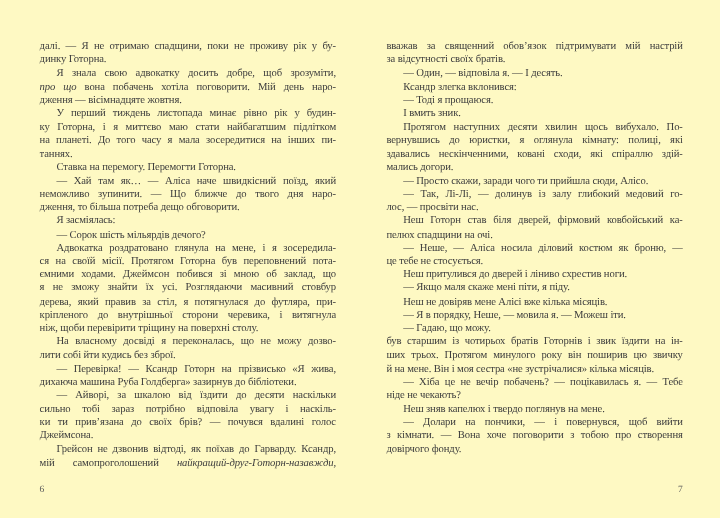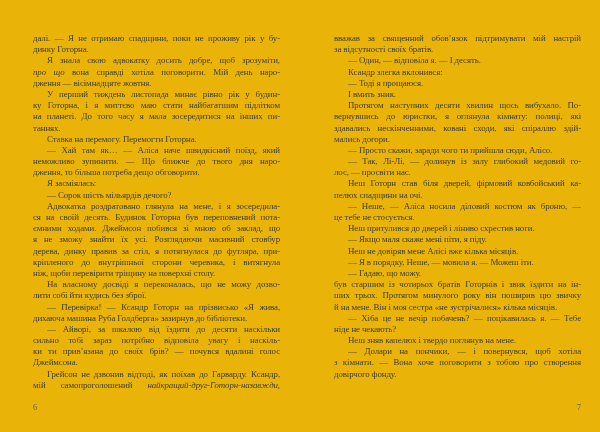--- a/index.html
+++ b/index.html
@@ -4,33 +4,33 @@
 <style>
   html, body {
     margin: 0;
     padding: 0;
     background: #ffffff;
   }
   .spread {
     position: relative;
     width: 600px;
     height: 432px;
-    background: #eab308;
+    background: #fef9c3;
     overflow: hidden;
     font-family: "Liberation Serif", "DejaVu Serif", serif;
     color: #3d3d3d;
   }
   .page {
     position: absolute;
     top: 33px;
     width: 247px;
     height: 399px;
   }
   .page-left  { left: 33px; }
-  .page-right { left: 334px; }
+  .page-right { left: 322px; }
   .text-block {
     width: 100%;
   }
   .line {
     font-size: 8.9px;
     line-height: 11.2px;
     height: 11.2px;
     overflow: hidden;
     letter-spacing: -0.1px;
     text-align: justify;
@@ -57,37 +57,37 @@
 </style>
 </head>
 <body>
 
 <div class="spread">
   <div class="page page-left">
     <div class="text-block">
         <div class="line"><span>далі. — Я не отримаю спадщини, поки не проживу рік у бу-</span></div>
         <div class="line end"><span>динку Готорна.</span></div>
         <div class="line indent"><span>Я знала свою адвокатку досить добре, щоб зрозуміти,</span></div>
-        <div class="line"><span class="italic">про що</span><span> вона справді хотіла поговорити. Мій день наро-</span></div>
+        <div class="line"><span class="italic">про що</span><span> вона побачень хотіла поговорити. Мій день наро-</span></div>
         <div class="line end"><span>дження — вісімнадцяте жовтня.</span></div>
         <div class="line indent"><span>У перший тиждень листопада минає рівно рік у будин-</span></div>
         <div class="line"><span>ку Готорна, і я миттєво маю стати найбагатшим підлітком</span></div>
         <div class="line"><span>на планеті. До того часу я мала зосередитися на інших пи-</span></div>
         <div class="line end"><span>таннях.</span></div>
         <div class="line indent end"><span>Ставка на перемогу. Перемогти Готорна.</span></div>
         <div class="line indent"><span>— Хай там як… — Аліса наче швидкісний поїзд, який</span></div>
         <div class="line"><span>неможливо зупинити. — Що ближче до твого дня наро-</span></div>
         <div class="line end"><span>дження, то більша потреба дещо обговорити.</span></div>
         <div class="line indent end"><span>Я засміялась:</span></div>
         <div class="line indent end"><span>— Сорок шість мільярдів дечого?</span></div>
         <div class="line indent"><span>Адвокатка роздратовано глянула на мене, і я зосередила-</span></div>
-        <div class="line"><span>ся на своїй десять. Будинок Готорна був переповнений пота-</span></div>
+        <div class="line"><span>ся на своїй місії. Протягом Готорна був переповнений пота-</span></div>
         <div class="line"><span>ємними ходами. Джеймсон побився зі мною об заклад, що</span></div>
         <div class="line"><span>я не зможу знайти їх усі. Розглядаючи масивний стовбур</span></div>
-        <div class="line"><span>дерева, динку правив за стіл, я потягнулася до футляра, при-</span></div>
+        <div class="line"><span>дерева, який правив за стіл, я потягнулася до футляра, при-</span></div>
         <div class="line"><span>кріпленого до внутрішньої сторони черевика, і витягнула</span></div>
         <div class="line end"><span>ніж, щоби перевірити тріщину на поверхні столу.</span></div>
         <div class="line indent"><span>На власному досвіді я переконалась, що не можу дозво-</span></div>
         <div class="line end"><span>лити собі йти кудись без зброї.</span></div>
         <div class="line indent"><span>— Перевірка! — Ксандр Готорн на прізвисько «Я жива,</span></div>
         <div class="line end"><span>дихаюча машина Руба Голдберга» зазирнув до бібліотеки.</span></div>
         <div class="line indent"><span>— Айворі, за шкалою від їздити до десяти наскільки</span></div>
         <div class="line"><span>сильно тобі зараз потрібно відповіла увагу і наскіль-</span></div>
         <div class="line"><span>ки ти прив’язана до своїх брів? — почувся вдалині голос</span></div>
         <div class="line end"><span>Джеймсона.</span></div>
@@ -119,19 +119,19 @@
         <div class="line indent end"><span>— Якщо маля скаже мені піти, я піду.</span></div>
         <div class="line indent end"><span>Неш не довіряв мене Алісі вже кілька місяців.</span></div>
         <div class="line indent end"><span>— Я в порядку, Неше, — мовила я. — Можеш іти.</span></div>
         <div class="line indent end"><span>— Гадаю, що можу.</span></div>
         <div class="line"><span>був старшим із чотирьох братів Готорнів і звик їздити на ін-</span></div>
         <div class="line"><span>ших трьох. Протягом минулого року він поширив цю звичку</span></div>
         <div class="line end"><span>й на мене. Він і моя сестра «не зустрічалися» кілька місяців.</span></div>
         <div class="line indent"><span>— Хіба це не вечір побачень? — поцікавилась я. — Тебе</span></div>
         <div class="line end"><span>ніде не чекають?</span></div>
         <div class="line indent end"><span>Неш зняв капелюх і твердо поглянув на мене.</span></div>
-        <div class="line indent"><span>— Долари на пончики, — і повернувся, щоб хотіла</span></div>
+        <div class="line indent"><span>— Долари на пончики, — і повернувся, щоб вийти</span></div>
         <div class="line"><span>з кімнати. — Вона хоче поговорити з тобою про створення</span></div>
         <div class="line end"><span>довірчого фонду.</span></div>
       </div>
     <div class="page-number">7</div>
   </div>
 </div>
 
 </body></html>

